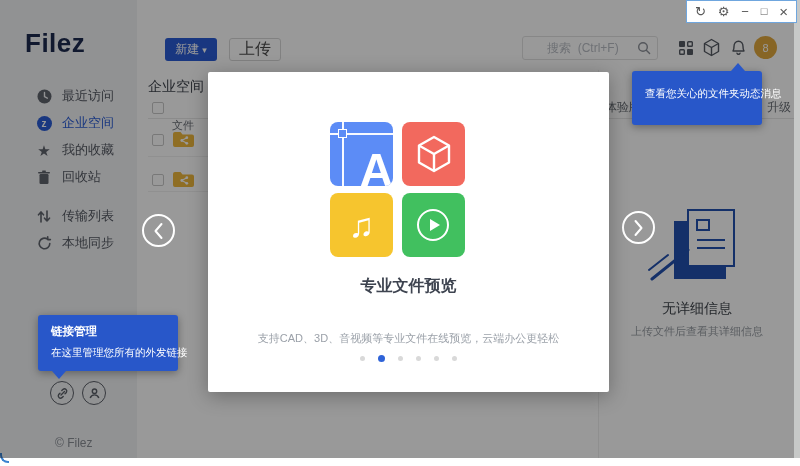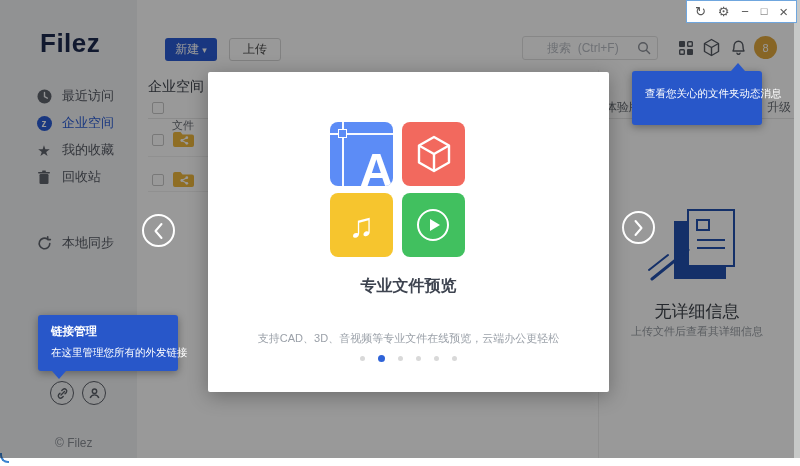--- a/index.html
+++ b/index.html
@@ -5,51 +5,51 @@
   * { margin:0; padding:0; box-sizing:border-box; }
   html,body { width:800px; height:466px; }
   body { font-family:"Liberation Sans","DejaVu Sans",sans-serif; background:#fff; overflow:hidden; }
   #stage { position:relative; width:800px; height:466px; background:#fff; }
 
   
   .appwin { position:absolute; left:0; top:0; width:794px; height:458px; background:#fff; overflow:hidden; }
 
   
   .sidebar { position:absolute; left:0; top:0; width:137px; height:458px; background:#F2F3F5; }
-  .logo { position:absolute; left:40px; top:28px; font-size:26px; font-weight:bold; color:#1D2B4F; letter-spacing:.5px; }
+  .logo { position:absolute; left:25px; top:28px; font-size:26px; font-weight:bold; color:#1D2B4F; letter-spacing:.5px; }
   .nav-item { position:absolute; left:36px; width:100px; height:20px; display:flex; align-items:center; gap:10px; font-size:13px; color:#555A63; cursor:default; }
   .nav-item .ni { width:16px; height:16px; display:flex; align-items:center; justify-content:center; }
   .nav-item.active { color:#2A5CD5; }
   .zbadge { width:15px; height:15px; border-radius:50%; background:#2A5CD5; color:#fff; font-size:10px; font-weight:bold; display:flex; align-items:center; justify-content:center; }
   .star-glyph { font-size:15px; color:#5F646D; line-height:1; }
   .tool-circle { position:absolute; top:381px; width:24px; height:24px; border:1.2px solid #5B6068; border-radius:50%; display:flex; align-items:center; justify-content:center; }
   .console-row { position:absolute; left:36px; top:412px; display:flex; align-items:center; gap:9px; font-size:13px; color:#4A4F57; }
   .copyright { position:absolute; left:55px; top:436px; font-size:12px; color:#8A8F96; }
 
   
   .btn-new { position:absolute; left:165px; top:38px; width:52px; height:23px; background:#2A5CD5; border:none; border-radius:3px; color:#fff; font-size:12px; display:flex; align-items:center; justify-content:center; gap:3px; }
-  .btn-upload { position:absolute; left:229px; top:38px; width:52px; height:23px; background:#fff; border:1px solid #D8D8D8; border-radius:3px; color:#4A4A4A; font-size:12px; display:flex; align-items:center; justify-content:center; }
+  .btn-upload { position:absolute; left:229px; top:38px; width:52px; height:23px; background:#fff; border:1px solid #D8D8D8; border-radius:3px; color:#4A4A4A; font-size:16px; display:flex; align-items:center; justify-content:center; }
   .search-box { position:absolute; left:522px; top:36px; width:136px; height:24px; border:1px solid #E2E2E2; border-radius:3px; background:#fff; }
   .search-box input { position:absolute; left:24px; top:1px; width:105px; height:20px; border:none; outline:none; font-size:12px; color:#1d4ed8; background:transparent; }
   .search-box input::placeholder { color:#B9BDC4; }
   .search-icon { position:absolute; right:6px; top:4px; }
   .hdr-ic { position:absolute; top:38px; width:18px; height:18px; }
   .avatar { position:absolute; left:754px; top:36px; width:23px; height:23px; border-radius:50%; background:#E2A93E; color:#fff; font-size:11px; display:flex; align-items:center; justify-content:center; }
 
   .breadcrumb { position:absolute; left:148px; top:78px; font-size:14px; color:#3F444D; }
   .col-file { position:absolute; left:172px; top:118px; font-size:11px; color:#6B7078; }
   .cb { position:absolute; width:12px; height:12px; border:1px solid #C9C9C9; border-radius:2px; background:#fff; }
   .hline { position:absolute; height:1px; background:#E8E8E8; }
   .rowline { position:absolute; height:1px; background:#F0F0F0; }
 
   
   .rpanel { position:absolute; left:598px; top:70px; width:196px; height:388px; border-left:1px solid #EFEFEF; }
   .trial-left { position:absolute; left:6px; top:29px; font-size:12px; color:#666B72; }
   .upgrade { position:absolute; left:168px; top:29px; font-size:12px; color:#666B72; }
-  .empty-title { position:absolute; left:0; top:230px; width:196px; text-align:center; font-size:17px; color:#3F444B; }
+  .empty-title { position:absolute; left:0; top:230px; width:196px; text-align:center; font-size:14px; color:#3F444B; }
   .empty-hint { position:absolute; left:0; top:254px; width:196px; text-align:center; font-size:11px; color:#979CA3; }
   .scrollstrip { position:absolute; left:794px; top:0; width:6px; height:458px; background:#C7C9C8; }
   .bottomstrip { position:absolute; left:0; top:458px; width:800px; height:8px; background:#fff; }
   .bluecorner { position:absolute; left:0; top:453px; width:9px; height:10px; border-left:2px solid #3B82D0; border-bottom:2px solid #3B82D0; border-bottom-left-radius:8px; }
 
   
   .overlay { position:absolute; left:0; top:0; width:794px; height:458px; background:rgba(0,0,0,0.40); z-index:10; }
   .winctl { position:absolute; left:686px; top:0; width:111px; height:23px; background:#fff; border:1px solid #6FA6DE; display:flex; align-items:center; justify-content:space-between; padding:0 8px; z-index:20; }
   .winctl span { font-size:13px; color:#585858; line-height:1; }
 
@@ -124,20 +124,29 @@
         <span class="ni">
           <svg width="14" height="15" viewBox="0 0 14 15">
               <rect x="2.5" y="4" width="9" height="10" rx="1.2" fill="#5F646D"></rect>
               <rect x="1" y="2" width="12" height="1.6" rx="0.8" fill="#5F646D"></rect>
               <rect x="5" y="0.5" width="4" height="1.6" rx="0.8" fill="#5F646D"></rect>
             </svg>
         </span>
         <span>回收站</span>
       </div>
 
+      <div class="nav-item" style="top:206px">
+        <span class="ni">
+          <svg width="14" height="15" viewBox="0 0 14 15">
+              <path d="M4 13 V3 M4 3 L1.5 5.8 M4 3 L6.5 5.8" stroke="#5F646D" stroke-width="1.6" fill="none" stroke-linecap="round"></path>
+              <path d="M10 2 V12 M10 12 L7.5 9.2 M10 12 L12.5 9.2" stroke="#5F646D" stroke-width="1.6" fill="none" stroke-linecap="round"></path>
+            </svg>
+        </span>
+        <span>传输列表</span>
+      </div>
 
       <div class="nav-item" style="top:233px">
         <span class="ni">
           <svg width="15" height="15" viewBox="0 0 15 15">
               <path d="M12.8 7.5 A5.3 5.3 0 1 1 10.5 3.1" stroke="#5F646D" stroke-width="1.6" fill="none" stroke-linecap="round"></path>
               <path d="M10.7 0.8 L10.7 3.6 L13.4 3.6" stroke="#5F646D" stroke-width="1.6" fill="none" stroke-linecap="round" stroke-linejoin="round"></path>
             </svg>
         </span>
         <span>本地同步</span>
       </div>

